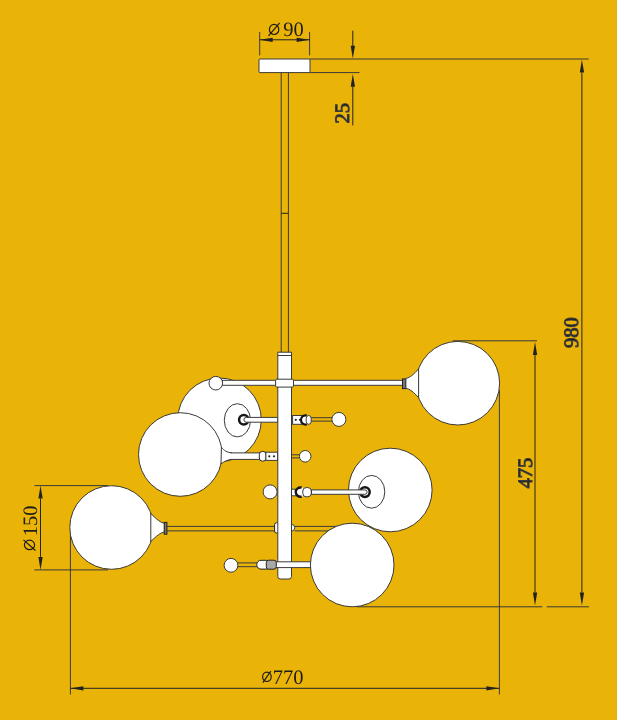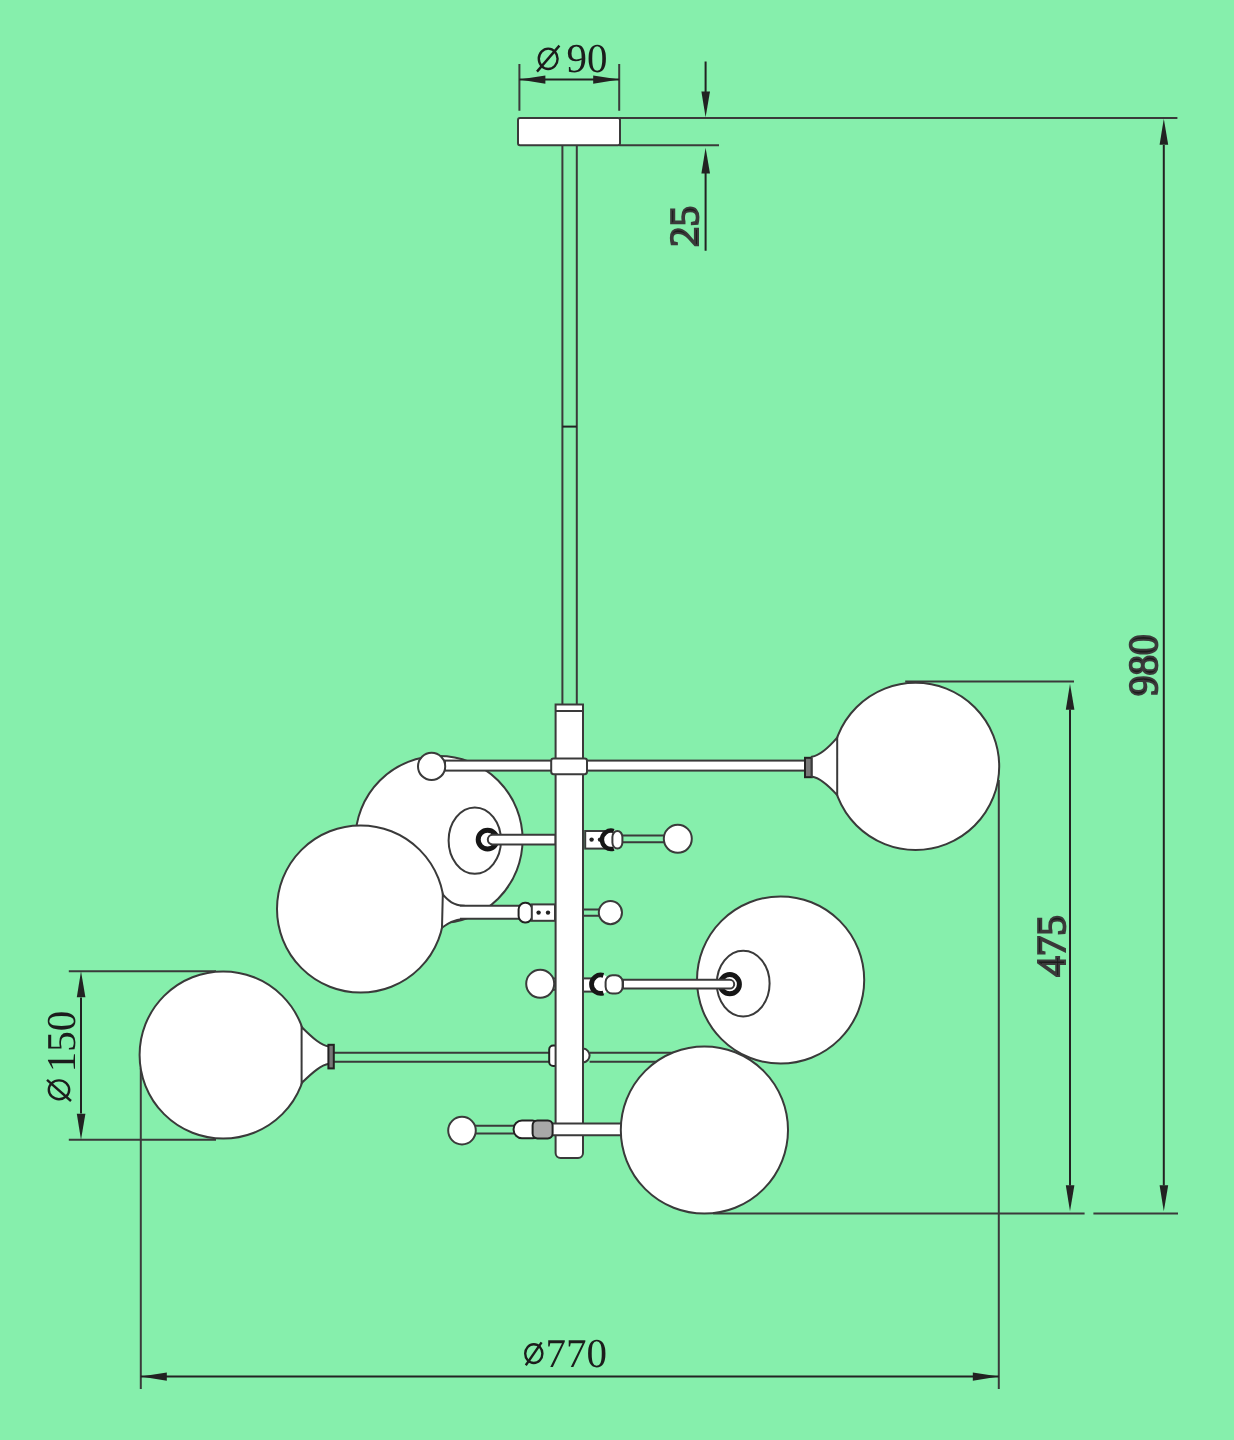--- a/index.html
+++ b/index.html
@@ -1,16 +1,16 @@
 <!DOCTYPE html>
 <html><head>
 <meta charset="utf-8">
 <style>
 html,body{margin:0;padding:0;background:#ffffff;}
-#stage{position:relative;width:617px;height:720px;background:#86efac;overflow:hidden;}
+#stage{position:relative;width:617px;height:720px;background:#eab308;overflow:hidden;}
 text{font-family:"Liberation Serif", serif;fill:#1c1c1c;-webkit-font-smoothing:antialiased;text-rendering:geometricPrecision;}
 </style>
 </head>
 <body>
 <div id="stage">
 <svg width="617" height="720" viewBox="0 0 617 720">
 <g fill="none" stroke="#3a3a3a" stroke-width="1">
 
 <g>
 <path d="M259.7,32 V55.4 M309.6,32 V55.4"></path>

